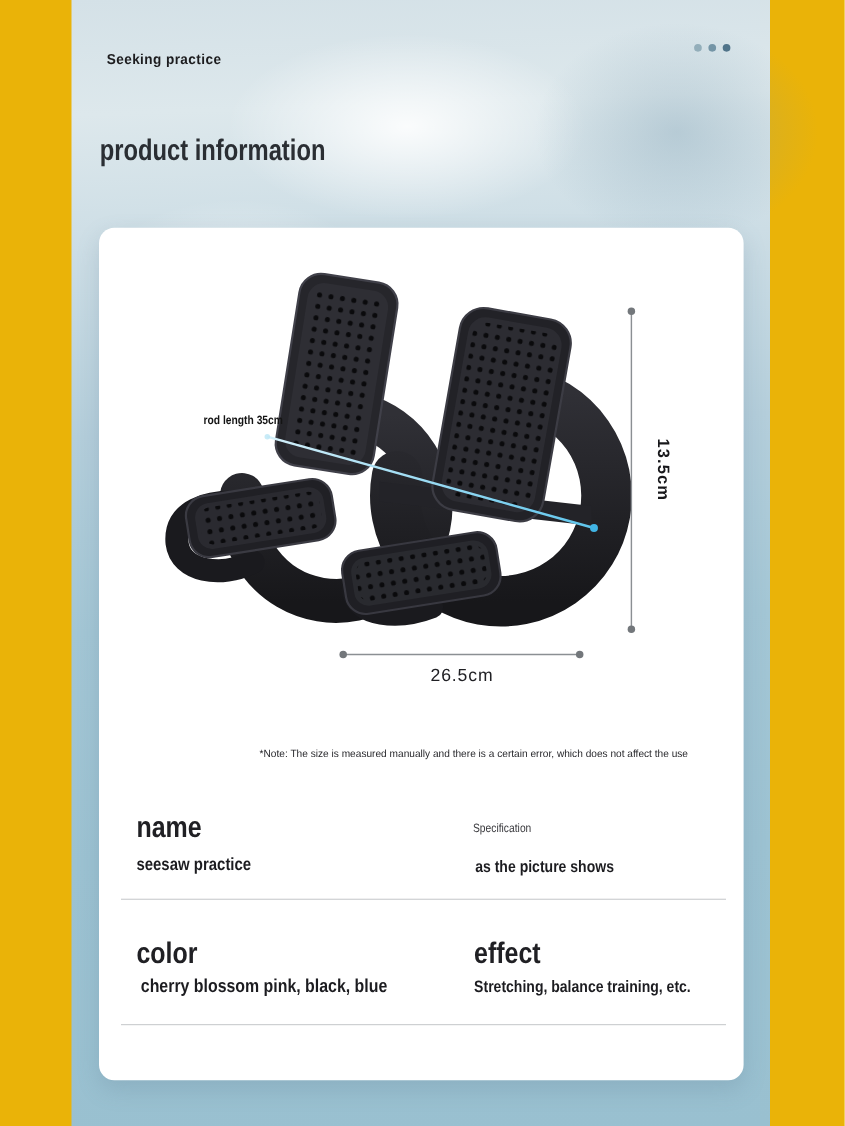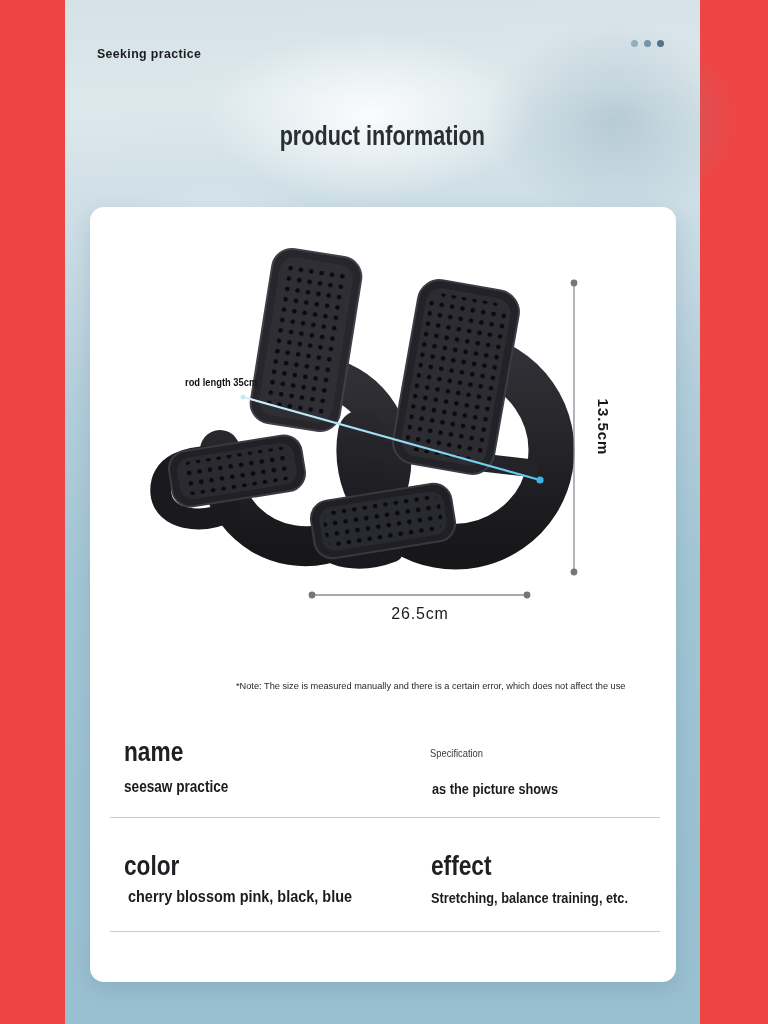--- a/index.html
+++ b/index.html
@@ -1,36 +1,36 @@
 <!DOCTYPE html>
 <html><head>
 <meta charset="utf-8">
 <style>
   * { margin:0; padding:0; box-sizing:border-box; }
   html,body { width:768px; height:1024px; background:#ffffff; overflow:hidden;
               font-family:"Liberation Sans","DejaVu Sans",sans-serif; }
-  .page { position:relative; width:768px; height:1024px; background:#ef4444; }
+  .page { position:relative; width:768px; height:1024px; background:#eab308; }
 
   
   .bg-column { position:absolute; left:65px; top:0; width:635px; height:1024px;
     background:linear-gradient(178deg,#d4e1e7 0%,#dde8ec 10%,#ccdde5 22%,#b4cedb 38%,#a3c6d5 55%,#9cc2d2 75%,#99c0d0 100%); }
   .cloud-a { position:absolute; left:140px; top:30px; width:330px; height:170px; border-radius:50%;
     background:radial-gradient(ellipse at center, rgba(255,255,255,0.88), rgba(255,255,255,0) 70%); }
   .cloud-b { position:absolute; left:20px; top:180px; width:260px; height:160px; border-radius:50%;
     background:radial-gradient(ellipse at center, rgba(255,255,255,0.55), rgba(255,255,255,0) 70%); }
   .shade-a { position:absolute; left:420px; top:20px; width:260px; height:200px; border-radius:50%;
     background:radial-gradient(ellipse at center, rgba(120,155,175,0.35), rgba(120,155,175,0) 70%); }
 
   .brand { position:absolute; left:97px; top:46px; font-size:13px; font-weight:700; color:#1c1c1e;
     letter-spacing:.4px; transform:scaleX(.95); transform-origin:left center; white-space:nowrap; }
 
   .menu-dots { position:absolute; left:631px; top:40px; display:flex; gap:6px; }
   .menu-dots .dot { width:7px; height:7px; border-radius:50%; background:#7495a6; }
 
-  .page-title-wrap { position:absolute; left:65px; top:121px; width:635px; text-align:center; }
+  .page-title-wrap { position:absolute; left:65px; top:121px; width:635px; }
   .page-title { display:inline-block; font-size:27px; font-weight:700; color:#2a2e33;
     transform:scaleX(.8); transform-origin:center; white-space:nowrap; }
 
   .card { position:absolute; left:90px; top:207px; width:586px; height:775px; background:#ffffff;
     border-radius:14px; box-shadow:0 8px 20px rgba(90,120,140,.22); }
 
   .figure-svg { position:absolute; left:0; top:0; width:586px; height:440px; }
 
   .rod-label { position:absolute; left:95px; top:169px; font-size:11px; font-weight:700; color:#141414;
     transform:scaleX(.85); transform-origin:left center; white-space:nowrap; }

